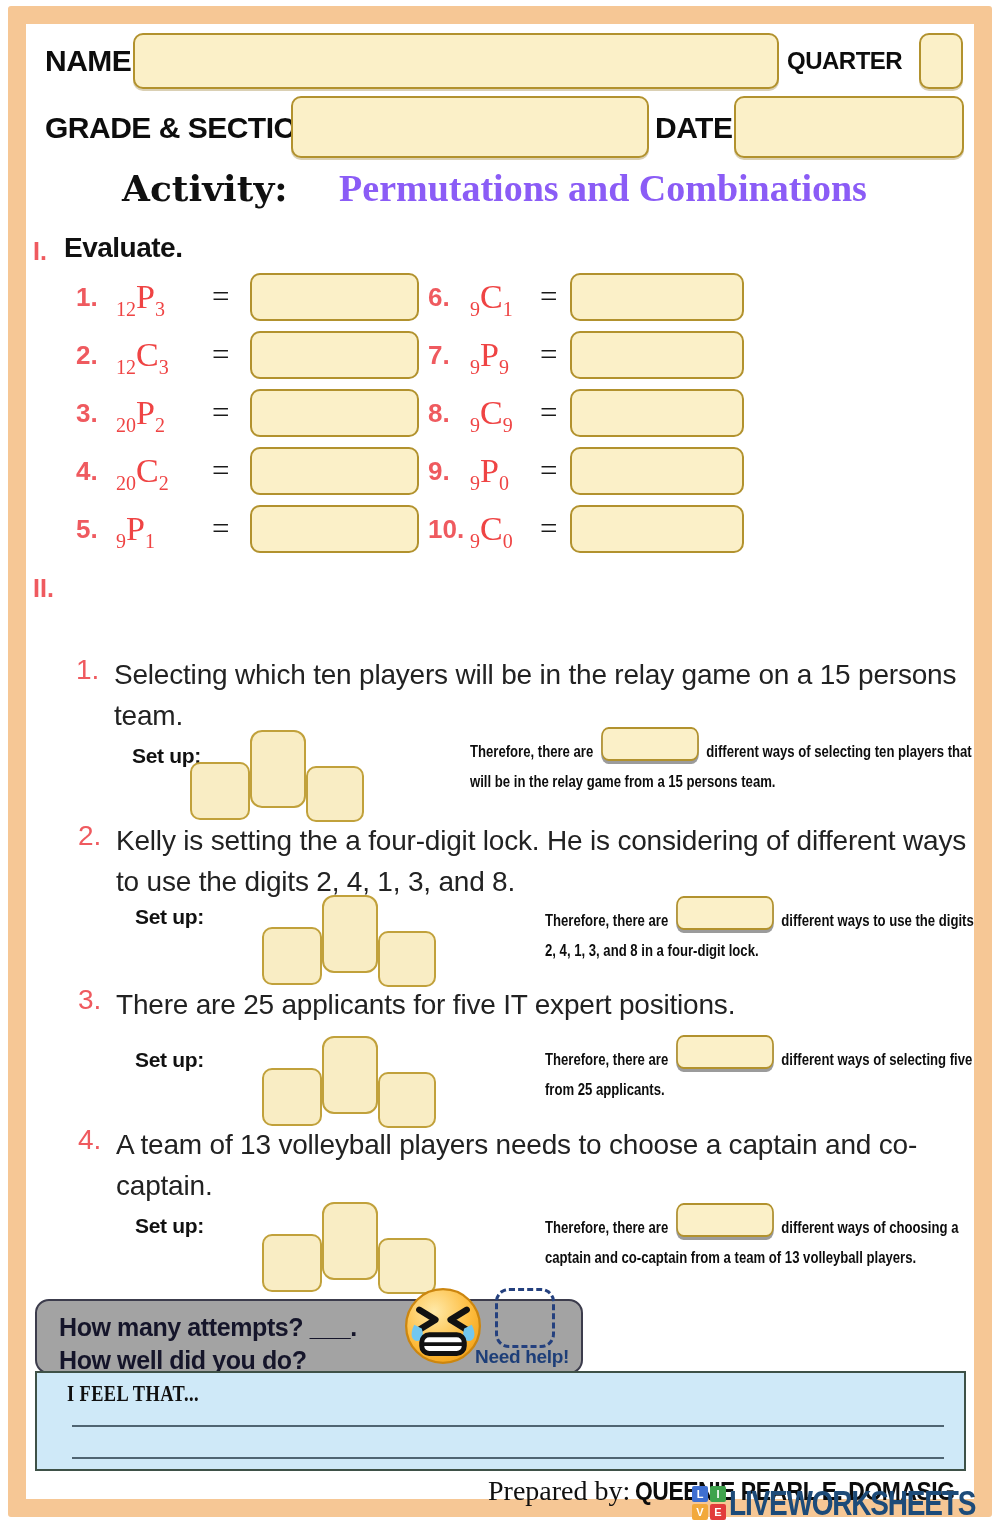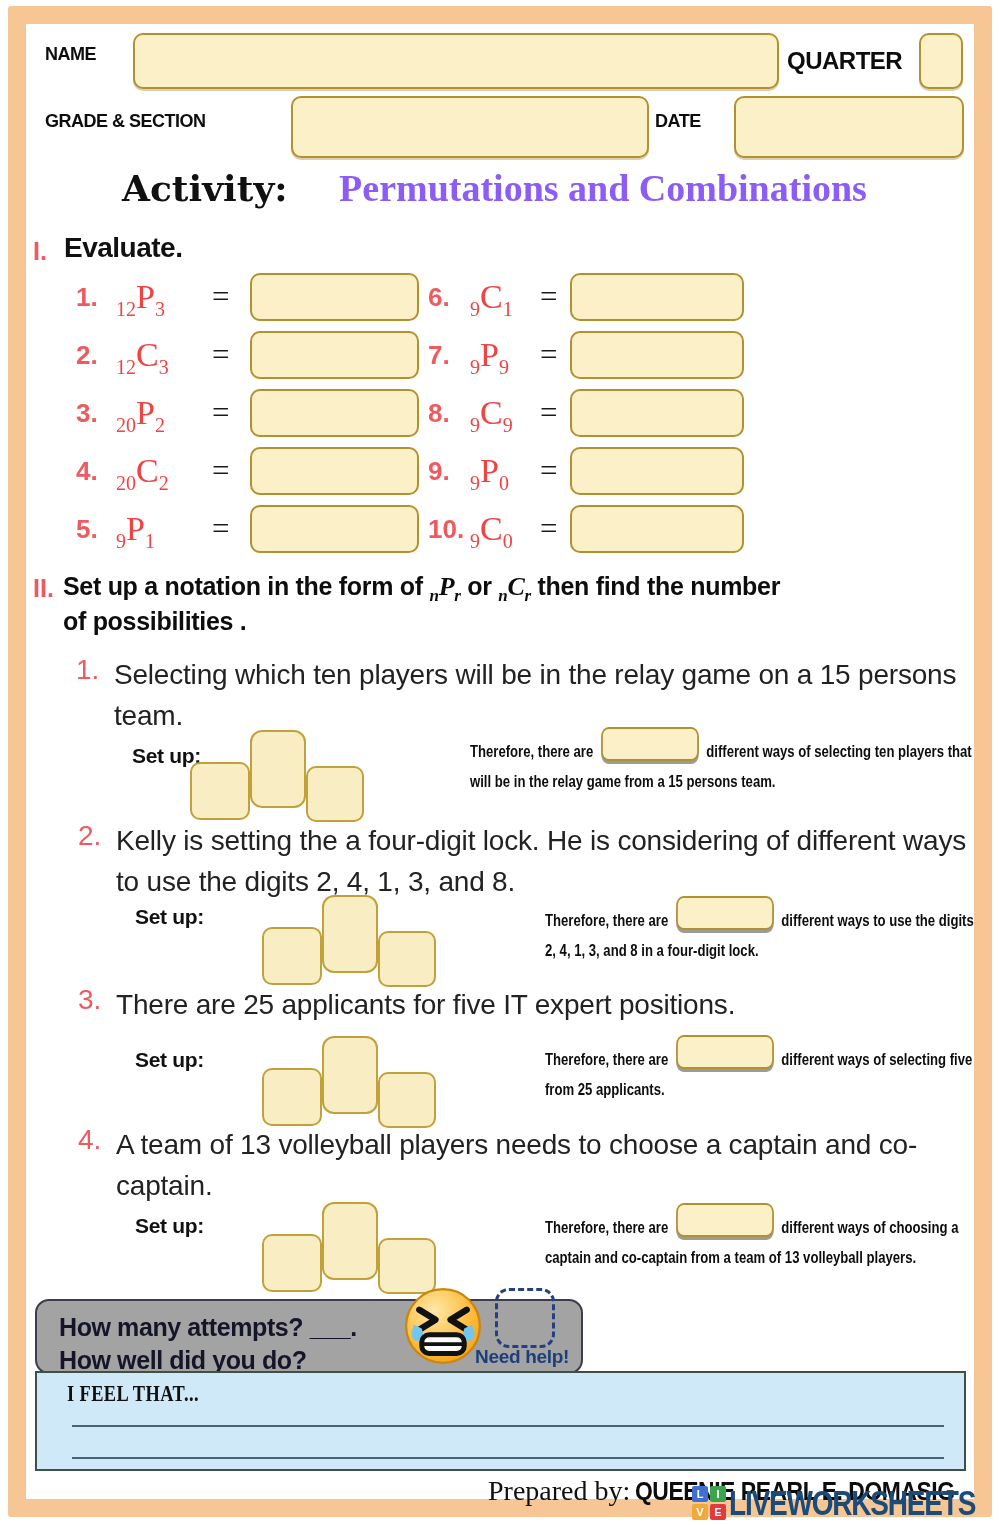--- a/index.html
+++ b/index.html
@@ -2,21 +2,21 @@
 <html><head>
 <meta charset="utf-8">
 <style>
   html,body { margin:0; padding:0; background:#fff; }
   .page { position:relative; width:1000px; height:1525px; background:#ffffff; overflow:hidden;
           font-family:"Liberation Sans", sans-serif; color:#111; }
   .frame { position:absolute; left:8px; top:6px; right:8px; bottom:8px;
            border:18px solid #f6c795; border-radius:3px; pointer-events:none; }
 
   
-  .lbl { position:absolute; font-weight:bold; font-size:18px; color:#0d0d0d; letter-spacing:-0.5px; }
+  .lbl { position:absolute; font-weight:bold; font-size:30px; color:#0d0d0d; letter-spacing:-0.5px; }
   .lbl.sm { font-size:24px; }
   .field { position:absolute; background:#fbf0c8; border:2px solid #b2922e; border-radius:10px;
            box-shadow:0 2px 0 rgba(150,120,40,.35); }
 
   
   .title { position:absolute; white-space:nowrap; }
   .t-black { font-family:"DejaVu Serif", serif; font-weight:bold; font-size:36px; color:#101010; }
   .t-red   { font-family:Liberation Serif, serif; font-weight:bold; font-size:38px; color:#8b5cf6;margin-left:47px; }
 
   .roman { position:absolute; color:#ef5a5f; font-weight:bold; font-size:25px; }
@@ -166,28 +166,20 @@
     </div>
     <div class="erow">
       <span class="e-num">10.</span>
       <span class="e-not"><sub>9</sub><span>C</span><sub>0</sub></span>
       <span class="e-eq">=</span>
       <span class="e-box"></span>
     </div>
   </div>
 
   <div class="roman" style="left:33px;top:574px">II.</div>
-  <div class="s2-head" style="left:63px;top:570px;width:900px">
-    <span>Set up a notation in the form of</span>
-    <span class="snot"><sub>n</sub><span>P</span><sub>r</sub></span>
-    <span>or</span>
-    <span class="snot"><sub>n</sub><span>C</span><sub>r</sub></span>
-    <span>then find the number</span>
-    <div>of possibilities .</div>
-  </div>
 
   <div class="prob" style="left:76px;top:654px;width:886px">
     <span class="p-num">1.</span>
     <div class="p-text">Selecting which ten players will be in the relay game on a 15 persons team.</div>
   </div>
   <div class="setup-label" style="left:132px;top:744px">Set up:</div>
   <div class="cluster" style="left:190px;top:730px">
     <span class="cb cb-l"></span>
     <span class="cb cb-m"></span>
     <span class="cb cb-r"></span>

